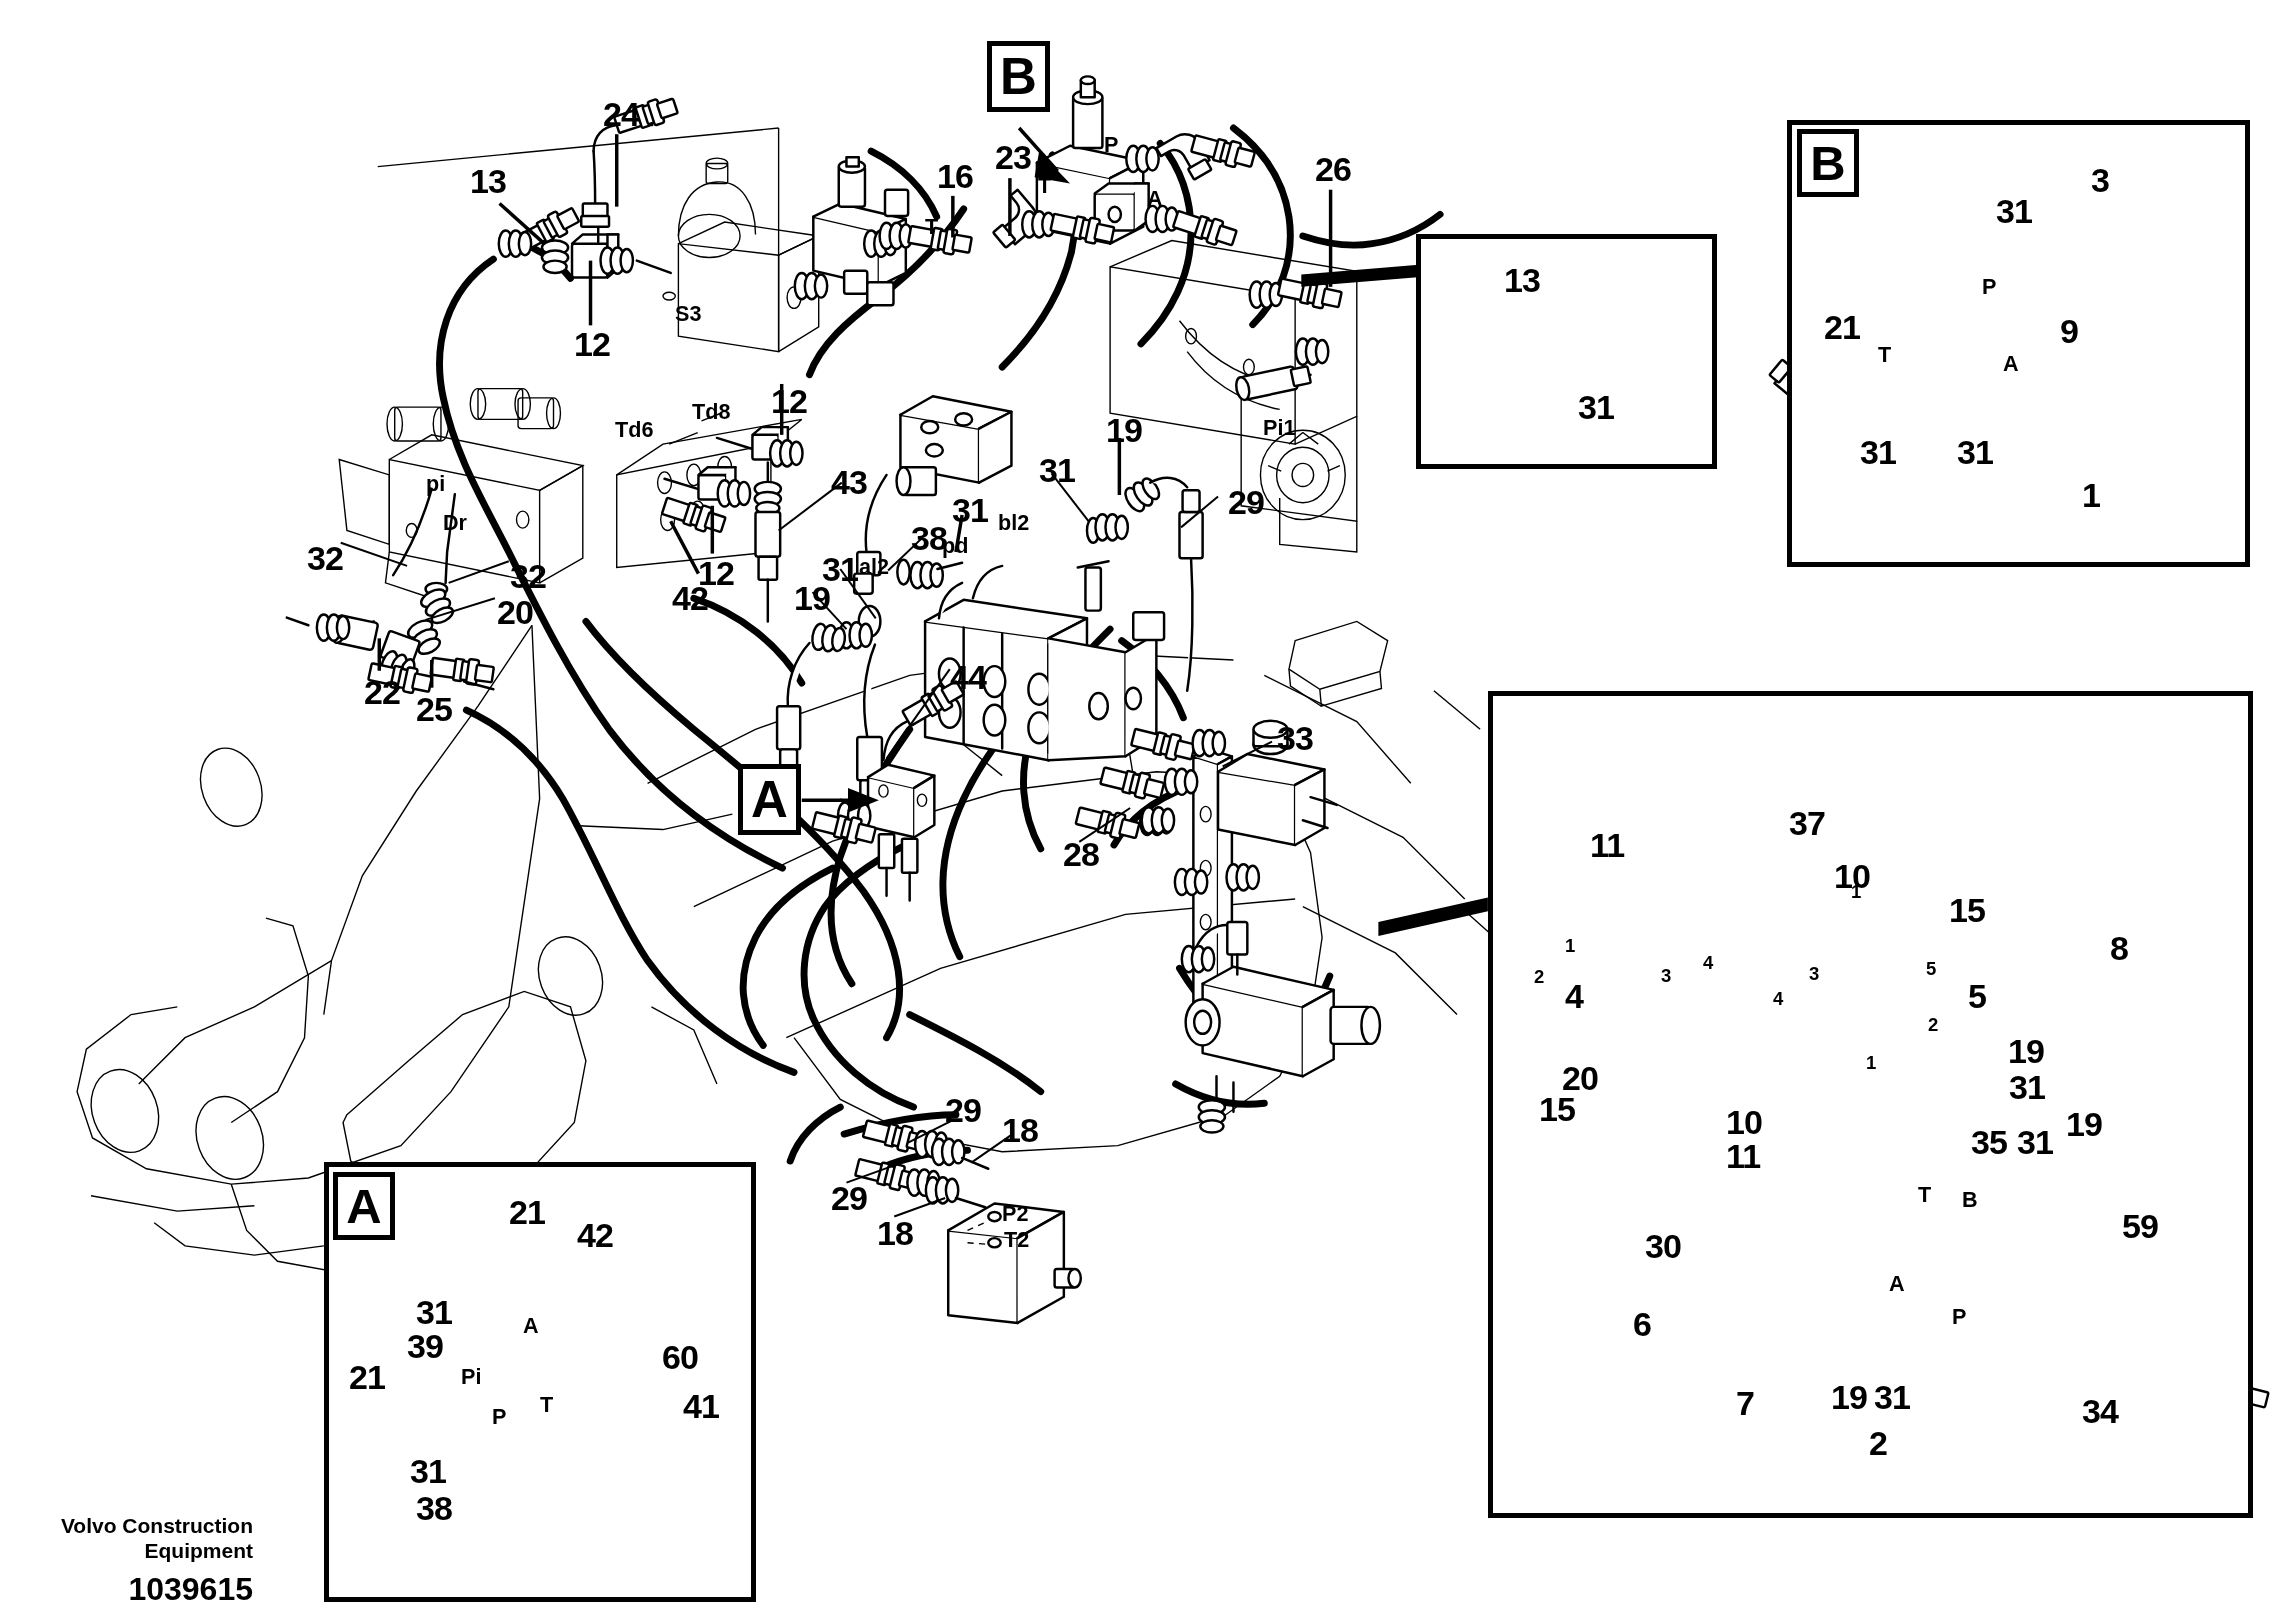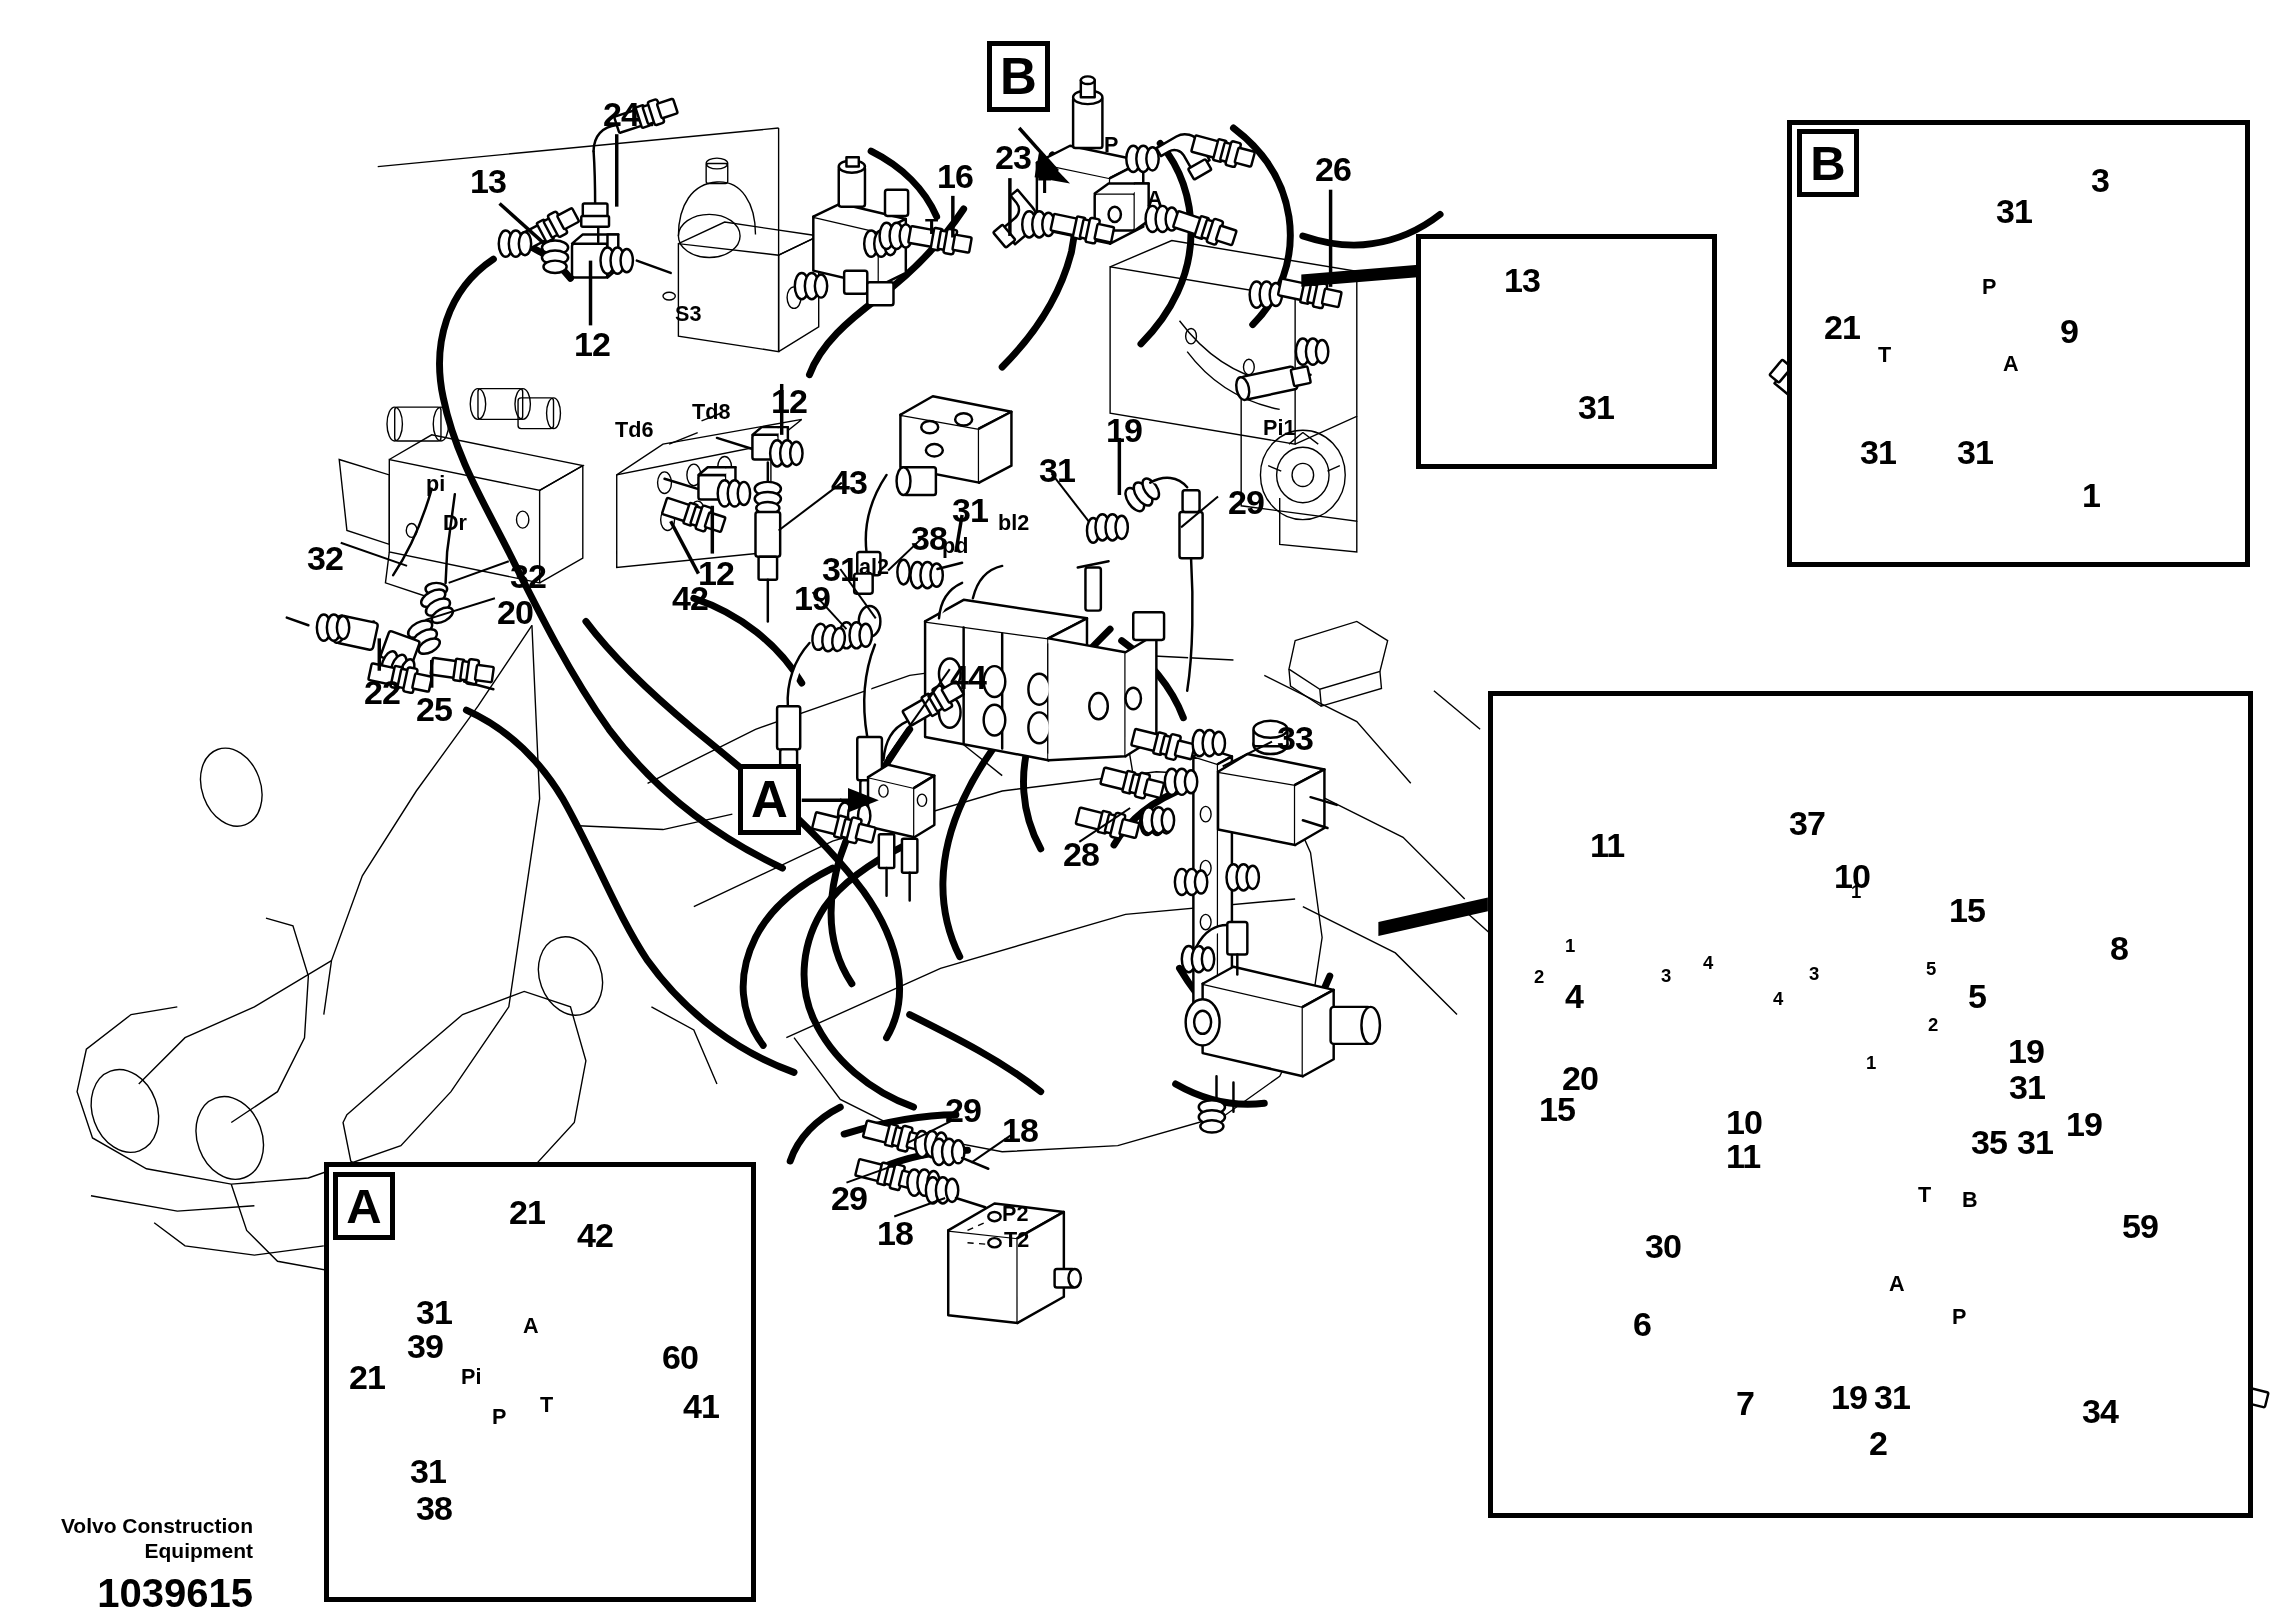--- a/index.html
+++ b/index.html
@@ -11,21 +11,21 @@
   .cal{position:absolute;font-weight:bold;font-size:34px;line-height:1;
        letter-spacing:-0.8px;white-space:nowrap;}
   .port{position:absolute;font-weight:bold;font-size:21.6px;line-height:1;
         white-space:nowrap;}
   .detbox{position:absolute;border:5.4px solid #000;background:#fff;box-sizing:border-box;}
   .detlabel{position:absolute;border:5.4px solid #000;background:#fff;
             font-weight:bold;display:flex;align-items:center;justify-content:center;
             box-sizing:border-box;}
   .brand{position:absolute;text-align:right;font-weight:bold;}
   .brand .b1{font-size:21px;line-height:1.18;}
-  .brand .b2{font-size:40px;margin-top:7.7px;letter-spacing:0px;}
+  .brand .b2{font-size:32px;margin-top:7.7px;letter-spacing:0px;}
   .flagA{position:absolute;}
 </style>
 </head>
 <body>
 
 <div id="stage">
 
   <svg class="layer" viewBox="0 0 2977 2103">
     <defs>
       <style>

